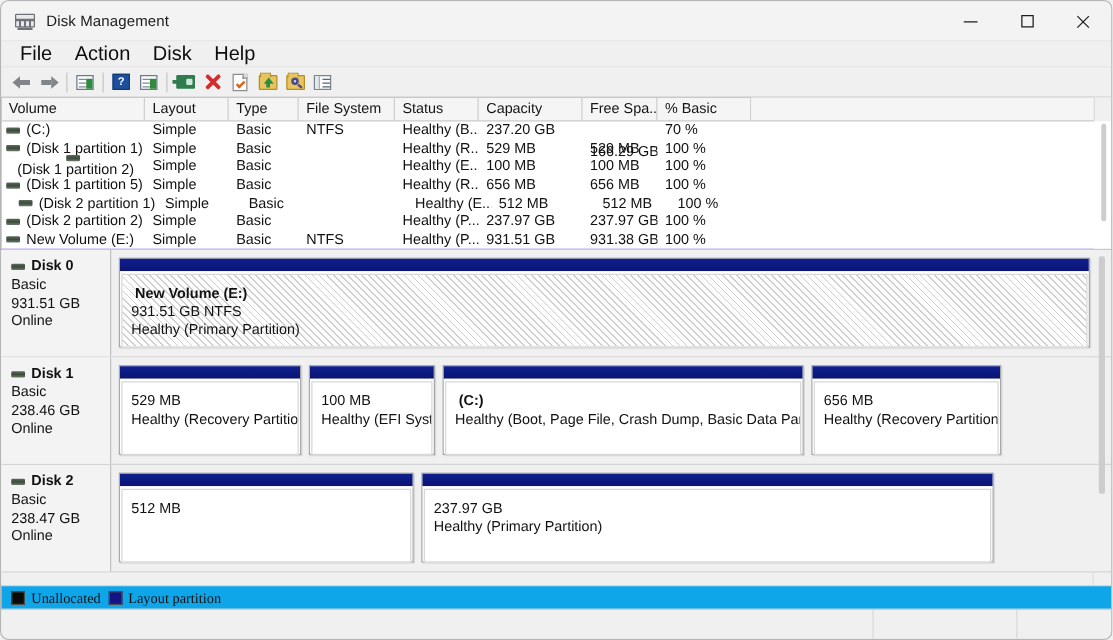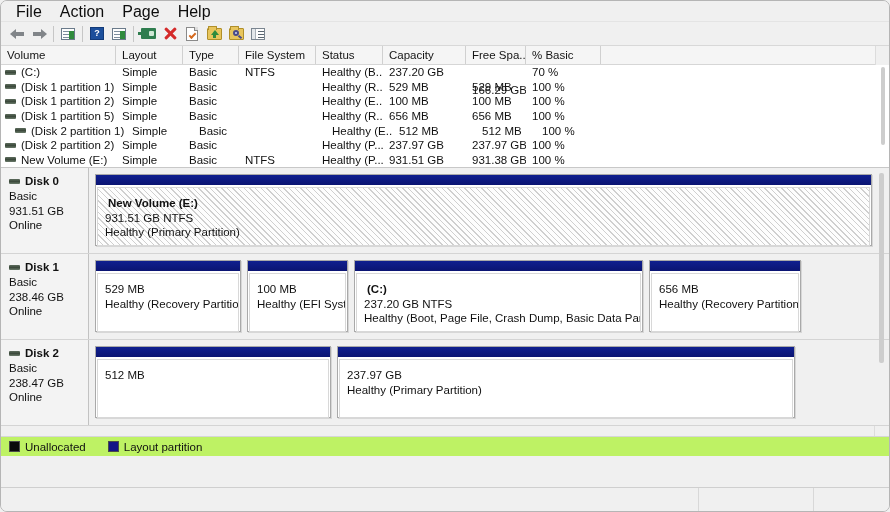--- a/index.html
+++ b/index.html
@@ -317,25 +317,26 @@
     background:#cdcdcd; border-radius:2px;
   }
   .gpane .rgutter {
     position:absolute; right:0; top:0; bottom:0; width:15px;
     background:#f0f0f0; border-left:1px solid #dcdcdc;
   }
 
   
   .legend {
     height: 20px;
-    background:#bef264;
+    background:#0ea5e9;
     display:flex; align-items:center;
     padding-left: 8px;
-    gap: 22px;
+    gap: 6px;
     border-top:1px solid #d6d6d6;
+    font-family:Liberation Serif, serif;
   }
   .lg { display:flex; align-items:center; gap:5px; }
   .lgsw { width:11px; height:11px; border:1px solid #4a4a4a; }
   .lgsw.unalloc { background:#0a0a0a; }
   .lgsw.primary { background:#141486; }
   .lgtext { font-size: 11.5px; color:#111; }
 
   
   .statusbar {
     position:absolute; left:0; right:0; bottom:0;
@@ -347,25 +348,43 @@
   .sb-seg { height:100%; border-right:1px solid #d8d8d8; }
   .sb-seg.a { flex: 1; }
   .sb-seg.b { width: 115px; }
   .sb-seg.c { width: 75px; border-right:none; }
 </style>
 </head>
 <body>
 
 <div id="app">
 
+  <div class="titlebar">
+    <div class="title-icon">
+      <div class="mon"></div>
+        <div class="base"></div>
+    </div>
+    <div class="title-text">Disk Management</div>
+    <div class="wincontrols">
+      <div class="wc">
+          <div class="glyph-min"></div>
+        </div>
+      <div class="wc">
+          <div class="glyph-max"></div>
+        </div>
+      <div class="wc close">
+          <div class="glyph-close"></div>
+        </div>
+    </div>
+  </div>
 
   <div class="menubar">
     <div class="menu-item">File</div>
     <div class="menu-item">Action</div>
-    <div class="menu-item">Page</div>
+    <div class="menu-item">Disk</div>
     <div class="menu-item">Help</div>
   </div>
 
   <div class="toolbar">
     <div class="tb-btn">
       <div class="arrow left">
           <div class="head"></div>
           <div class="shaft"></div>
         </div>
     </div>
@@ -474,21 +493,21 @@
           </div>
           <div class="lcell" style="width: 67px;">Simple</div>
           <div class="lcell" style="width: 56px;">Basic</div>
           <div class="lcell" style="width: 77px;"></div>
           <div class="lcell" style="width: 67px;">Healthy (R...</div>
           <div class="lcell" style="width: 83px;">529 MB</div>
           <div class="lcell" style="width: 60px;">529 MB</div>
           <div class="lcell" style="width: 75px;">100 %</div>
         </div>
         <div class="lrow">
-          <div class="lcell vol" style="width: 115px;">
+          <div class="lcell vol" style="width: 115px; flex-direction: column;">
             <div class="volicon"></div>
             <span>(Disk 1 partition 2)</span>
           </div>
           <div class="lcell" style="width: 67px;">Simple</div>
           <div class="lcell" style="width: 56px;">Basic</div>
           <div class="lcell" style="width: 77px;"></div>
           <div class="lcell" style="width: 67px;">Healthy (E...</div>
           <div class="lcell" style="width: 83px;">100 MB</div>
           <div class="lcell" style="width: 60px;">100 MB</div>
           <div class="lcell" style="width: 75px;">100 %</div>
@@ -598,21 +617,20 @@
               <div class="cap"></div>
               <div class="inner">
                 <div class="pl">100 MB</div>
                 <div class="pl">Healthy (EFI System</div>
               </div>
             </div>
             <div class="part" style="width: 289px;">
               <div class="cap"></div>
               <div class="inner">
                 <div class="pl bold">(C:)</div>
-                <div class="pl">237.20 GB NTFS</div>
                 <div class="pl">Healthy (Boot, Page File, Crash Dump, Basic Data Partition)</div>
               </div>
             </div>
             <div class="part" style="width: 152px;">
               <div class="cap"></div>
               <div class="inner">
                 <div class="pl">656 MB</div>
                 <div class="pl">Healthy (Recovery Partition)</div>
               </div>
             </div>

